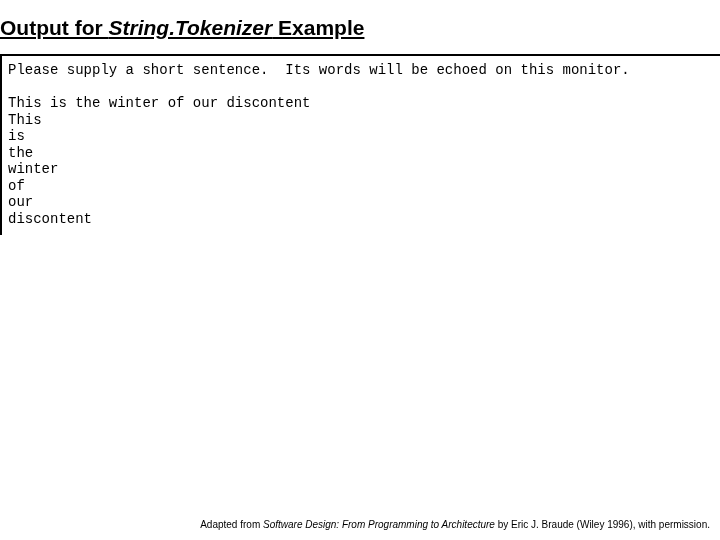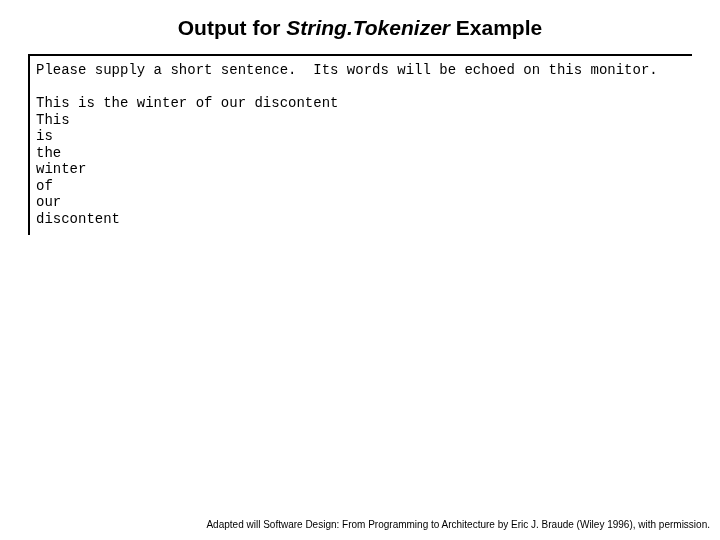--- a/index.html
+++ b/index.html
@@ -1,47 +1,48 @@
 <!DOCTYPE html>
 <html><head>
 <meta charset="utf-8">
 <style>
   * { margin: 0; padding: 0; box-sizing: border-box; }
   html, body { width: 720px; height: 540px; background: #fff; font-family: Arial, Helvetica, sans-serif; color: #000; }
   .page { width: 720px; height: 540px; position: relative; }
   .title {
-    text-align: center;
+    text-align: left;
     font-size: 21px;
     font-weight: bold;
+    text-decoration: underline;
     padding-top: 16px;
     padding-bottom: 14px;
   }
   .title .ital { font-style: italic; }
   .console-frame {
-    margin: 0 28px;
+    margin: 0 0;
     border-top: 2px solid #000;
     border-left: 2px solid #000;
     padding: 6px 6px 8px 6px;
   }
   .console {
     font-family: "Courier New", Courier, monospace;
     font-size: 14px;
     line-height: 1.18;
     white-space: pre;
   }
   .credit {
     position: absolute;
     bottom: 10px;
     right: 10px;
     left: 10px;
     text-align: right;
     font-size: 10px;
     color: #000;
   }
-  .credit .book { }
+  .credit .book { font-style: italic; }
 </style>
 </head>
 <body>
 <div class="page">
 
 <h1 class="title">
   <span>Output for </span><span class="ital">String.Tokenizer</span><span> Example</span>
 </h1>
 
 <div class="console-frame">
@@ -51,16 +52,16 @@
 <span>This</span>
 <span>is</span>
 <span>the</span>
 <span>winter</span>
 <span>of</span>
 <span>our</span>
 <span>discontent</span></div>
 </div>
 
 <div class="credit">
-  <span>Adapted will </span><span class="book">Software Design: From Programming to Architecture</span><span> by Eric J. Braude (Wiley 1996), with permission.</span>
+  <span>Adapted from </span><span class="book">Software Design: From Programming to Architecture</span><span> by Eric J. Braude (Wiley 1996), with permission.</span>
 </div>
 
 </div>
 
 </body></html>

